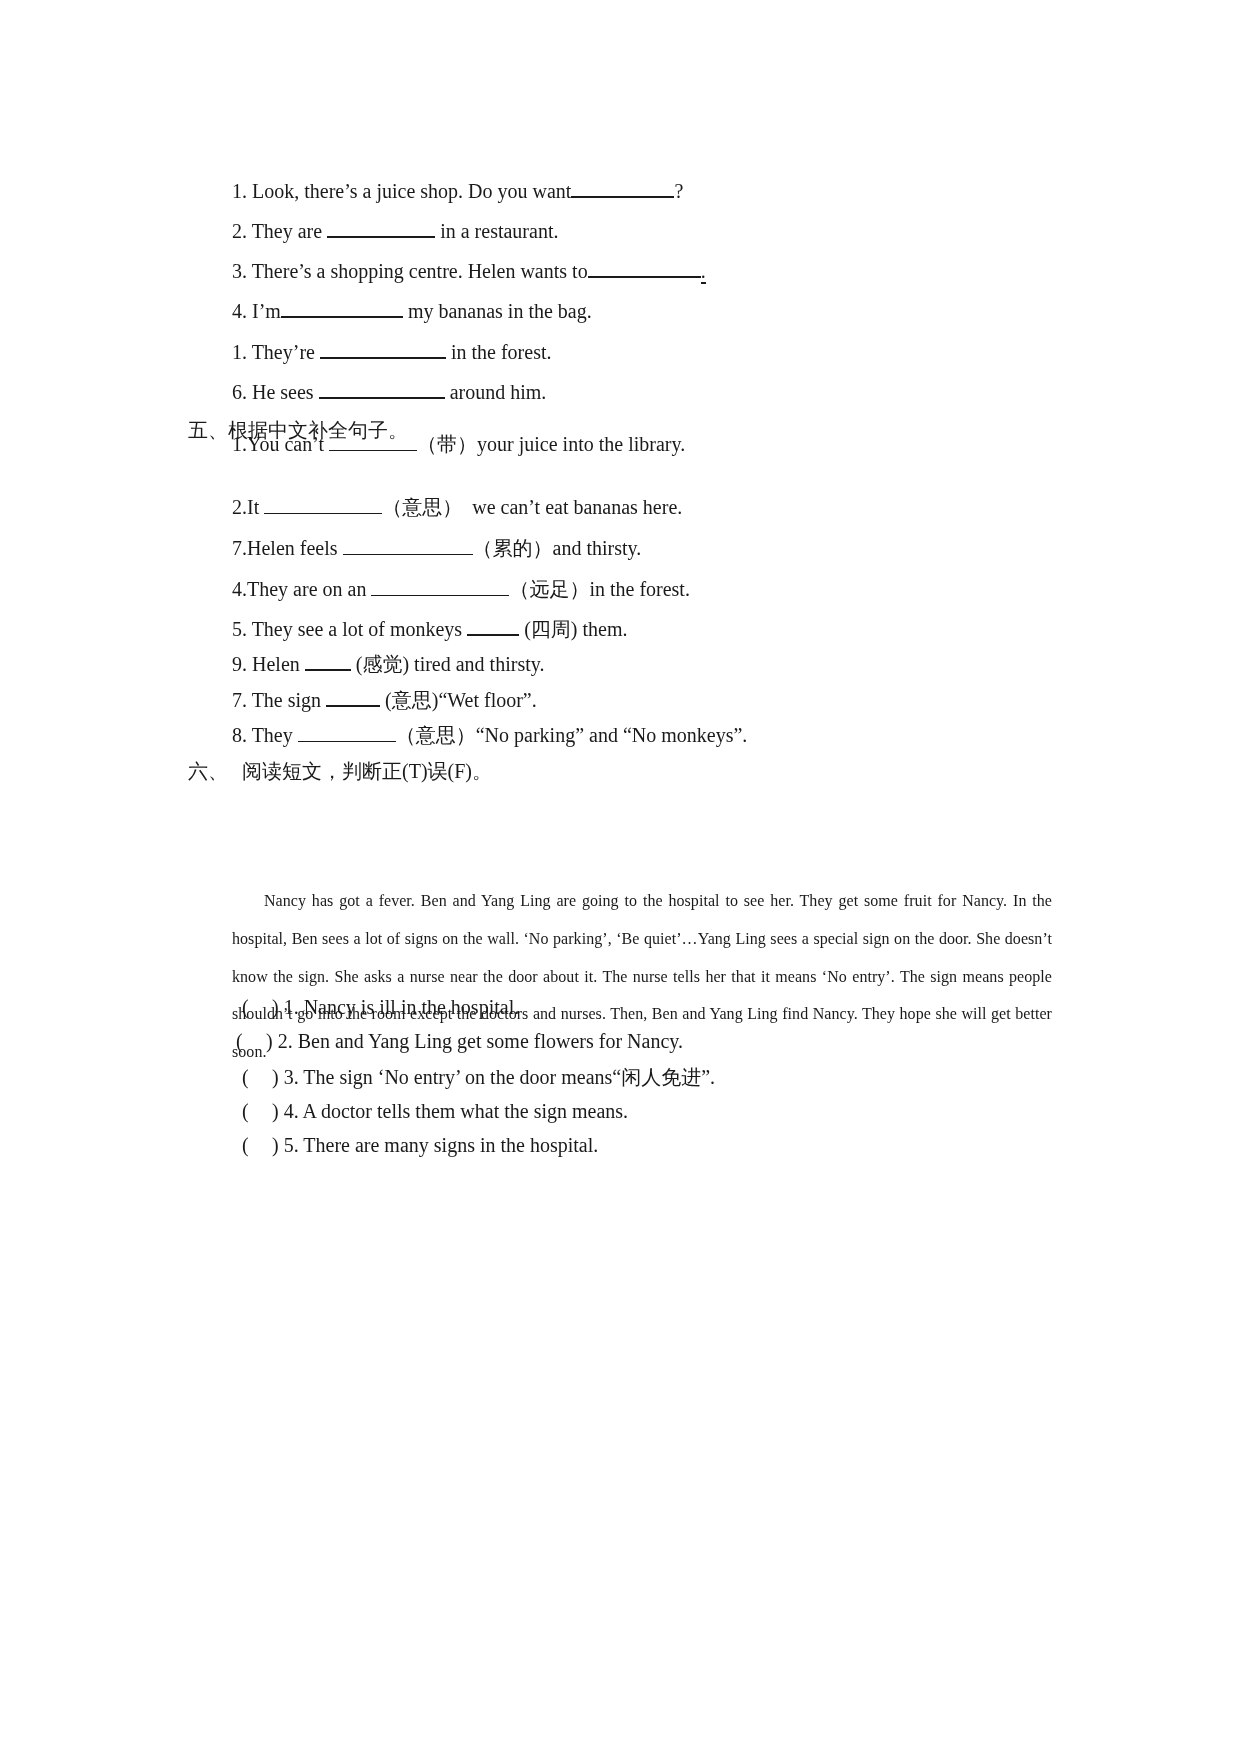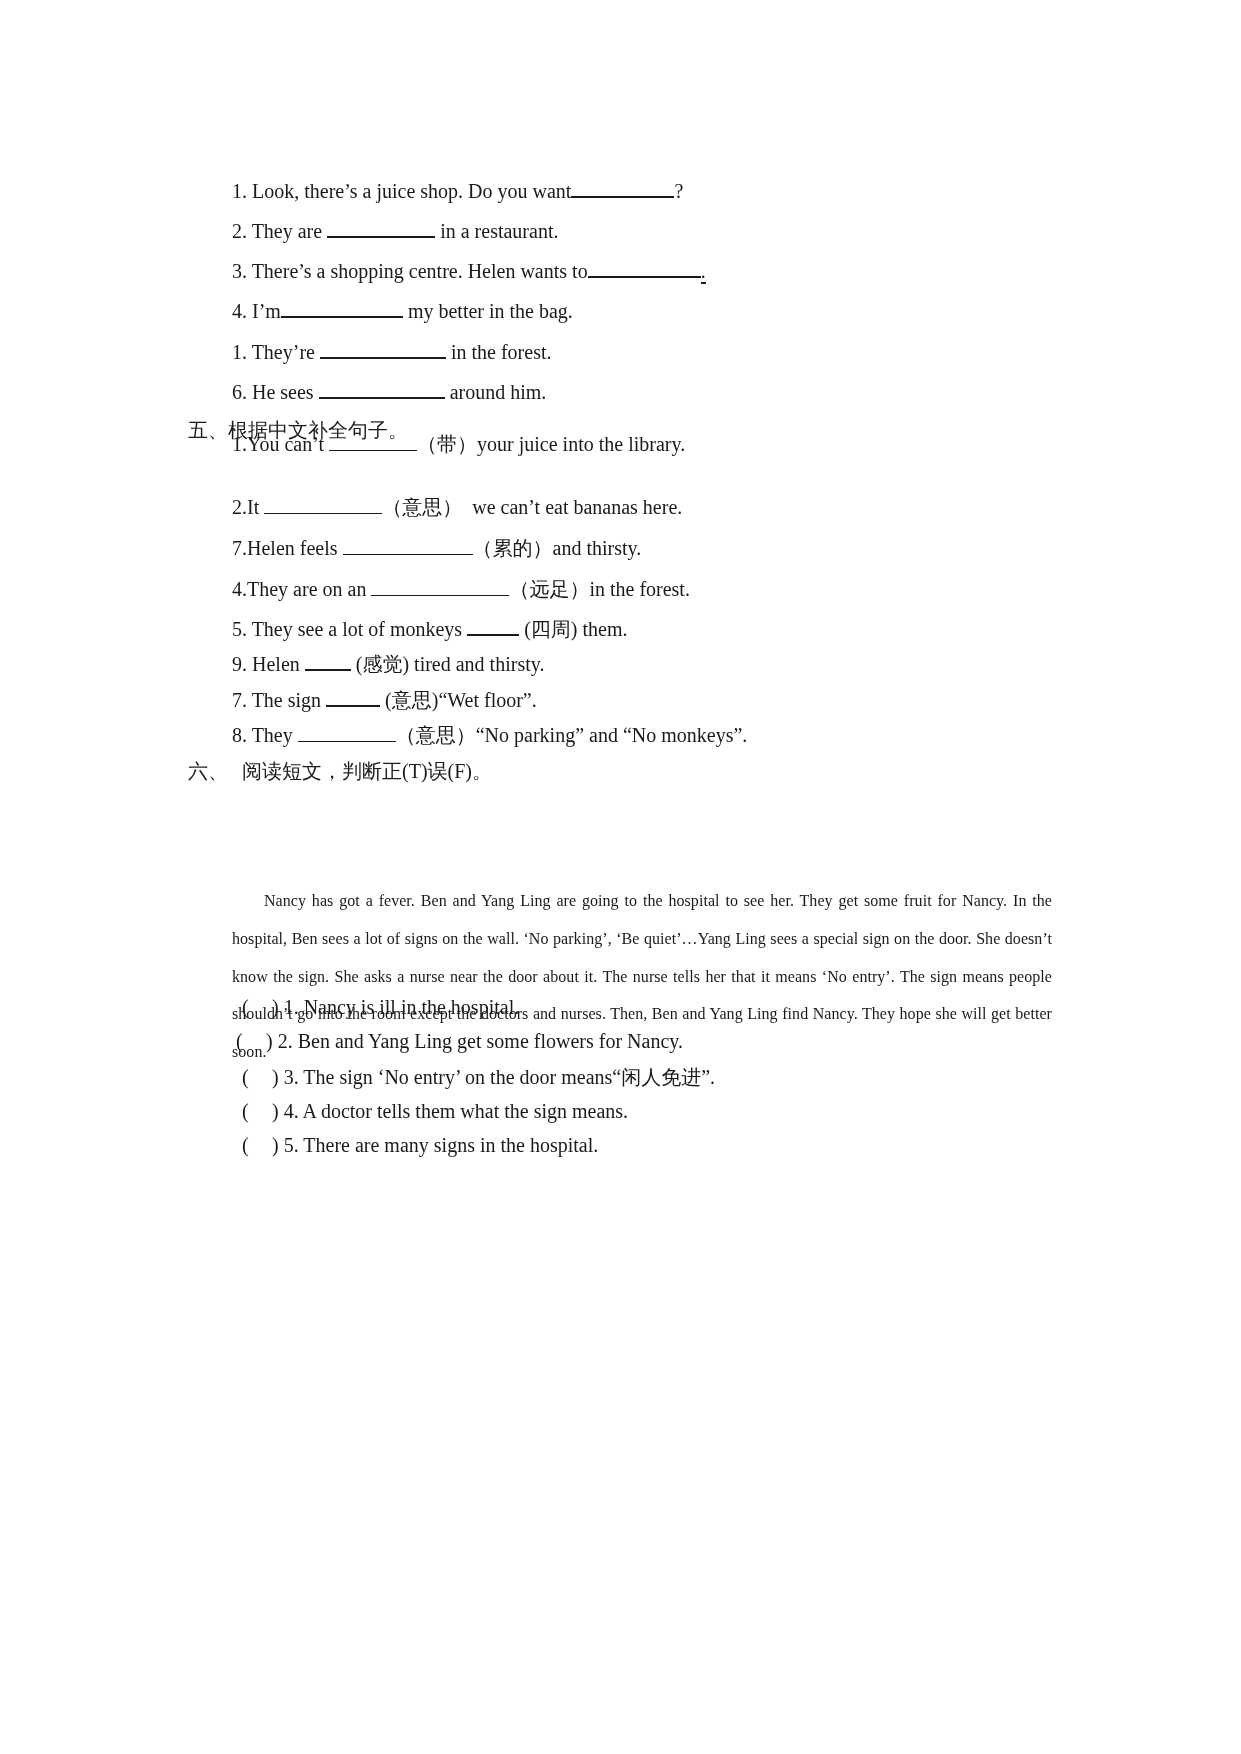--- a/index.html
+++ b/index.html
@@ -51,21 +51,21 @@
   <div class="line item" style="top:178px">
     <span>1. Look, there’s a juice shop. Do you want</span><span class="blank thick" style="width:103px"></span><span>?</span>
   </div>
   <div class="line item" style="top:218px">
     <span>2. They are </span><span class="blank thick" style="width:108px"></span><span> in a restaurant.</span>
   </div>
   <div class="line item" style="top:258px">
     <span>3. There’s a shopping centre. Helen wants to</span><span class="blank thick" style="width:113px"></span><span style="border-bottom:2px solid #1a1a1a">.</span>
   </div>
   <div class="line item" style="top:298px">
-    <span>4. I’m</span><span class="blank thick" style="width:122px"></span><span> my better in the bag.</span>
+    <span>4. I’m</span><span class="blank thick" style="width:122px"></span><span> my bananas in the bag.</span>
   </div>
   <div class="line item" style="top:339px">
     <span>1. They’re </span><span class="blank thick" style="width:126px"></span><span> in the forest.</span>
   </div>
   <div class="line item" style="top:379px">
     <span>6. He sees </span><span class="blank thick" style="width:126px"></span><span> around him.</span>
   </div>
 </div>
 
 <div>

